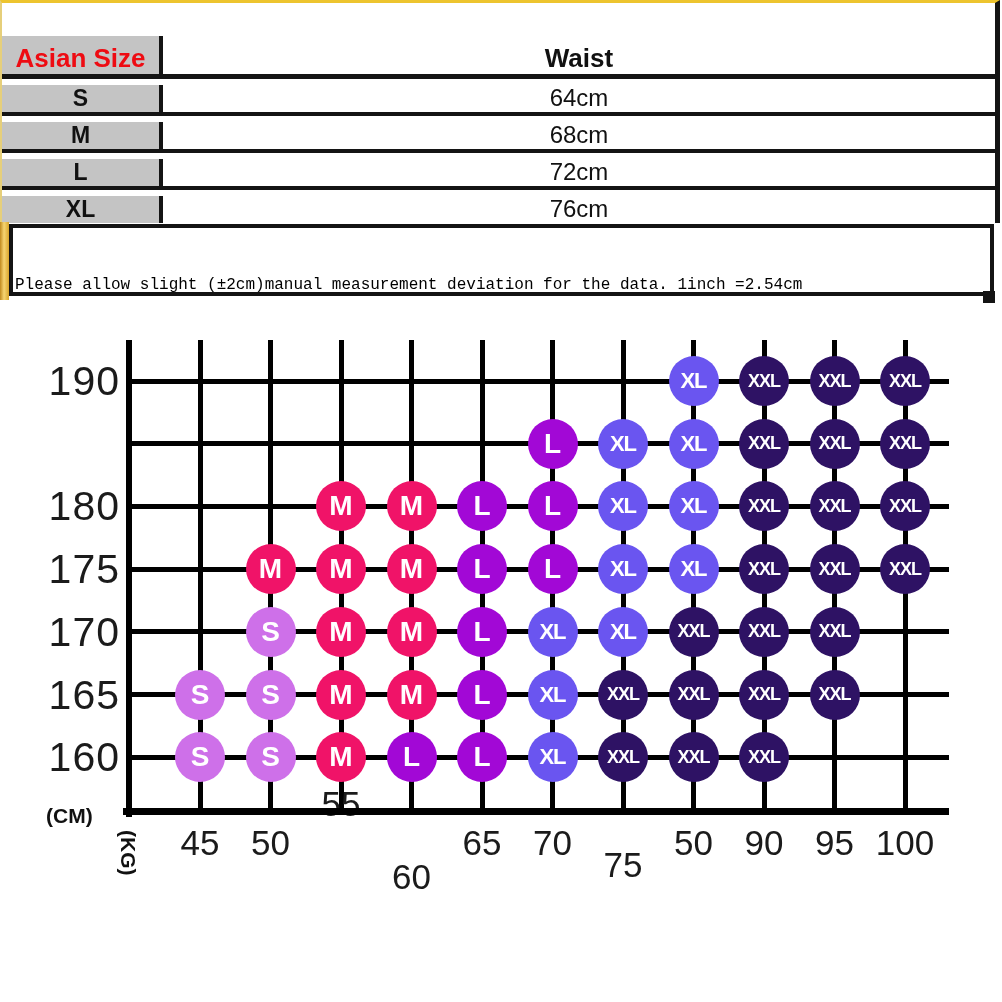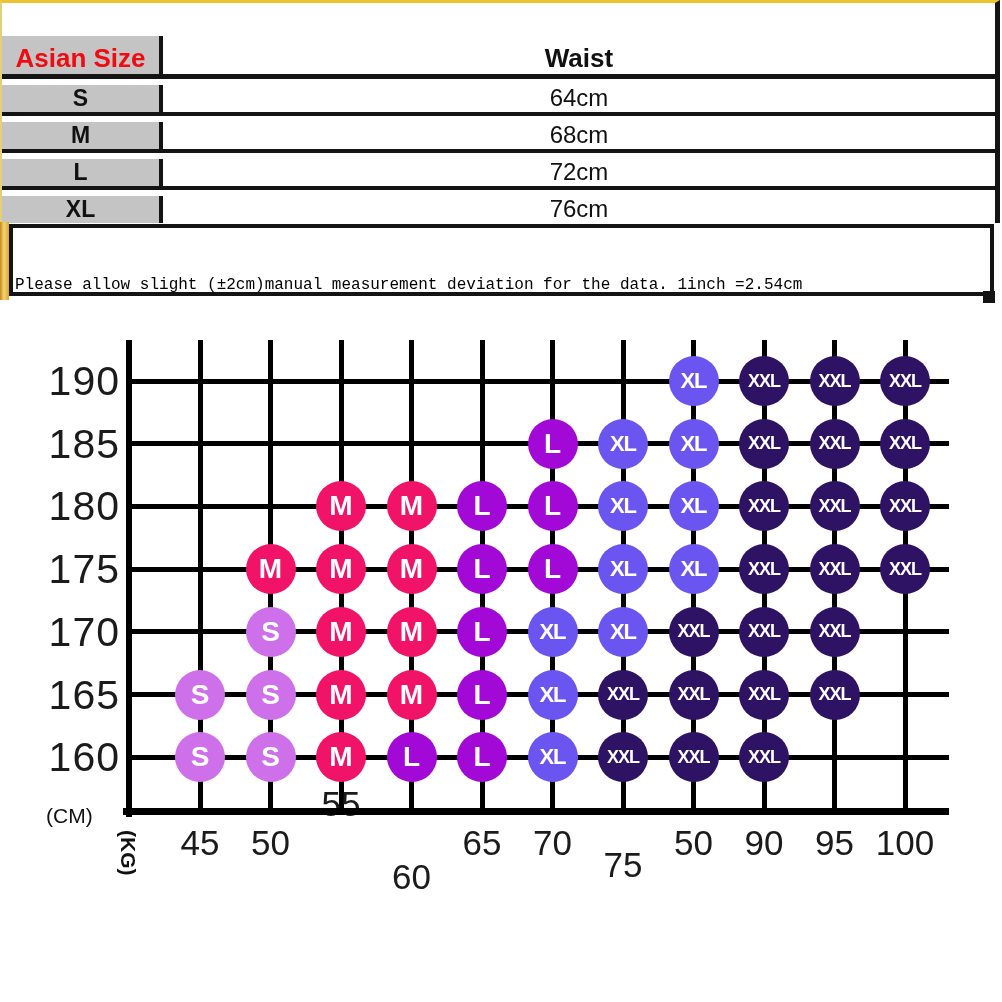--- a/index.html
+++ b/index.html
@@ -37,21 +37,21 @@
   .vline,.hline,.axis{position:absolute;background:#000;}
   .ytick{position:absolute;text-align:right;font-size:41px;color:#1b1b1b;
          letter-spacing:1px;}
   .xtick{position:absolute;text-align:center;font-size:35px;color:#1b1b1b;}
   .circle{position:absolute;width:50px;height:50px;border-radius:50%;
           display:flex;align-items:center;justify-content:center;
           color:#fff;font-weight:bold;}
   .circle.len1{font-size:28px;}
   .circle.len2{font-size:22px;letter-spacing:-1px;}
   .circle.len3{font-size:18px;letter-spacing:-1px;}
-  .unit-cm{position:absolute;left:46px;top:804px;font-weight:normal;font-size:21px;color:#111;}
+  .unit-cm{position:absolute;left:46px;top:804px;font-weight:bold;font-size:21px;color:#111;}
   .unit-kg{position:absolute;left:140px;top:830px;font-weight:bold;font-size:21px;color:#111;
            transform:rotate(90deg);transform-origin:top left;white-space:nowrap;}
 </style>
 </head>
 <body>
 
 <div class="page">
 
   <div class="size-table">
     <div class="trow hdr">
@@ -83,21 +83,20 @@
   <div class="gold-strip"></div>
   <div class="note-box">
     <span class="note-text">Please allow slight (±2cm)manual measurement deviation for the data. 1inch =2.54cm</span>
   </div>
   <div class="fill-handle"></div>
 
   <div class="chart" id="chart">
       <div class="hline" style="left: 129px; top: 378.5px; width: 820px; height: 5px;"></div>
       <div class="ytick" style="left: 25px; top: 355px; width: 95px; height: 52px; line-height: 52px;">190</div>
       <div class="hline" style="left: 129px; top: 441.2px; width: 820px; height: 5px;"></div>
-      <div class="ytick" style="left: 25px; top: 417.7px; width: 95px; height: 52px; line-height: 52px;">185</div>
       <div class="hline" style="left: 129px; top: 503.9px; width: 820px; height: 5px;"></div>
       <div class="ytick" style="left: 25px; top: 480.4px; width: 95px; height: 52px; line-height: 52px;">180</div>
       <div class="hline" style="left: 129px; top: 566.6px; width: 820px; height: 5px;"></div>
       <div class="ytick" style="left: 25px; top: 543.1px; width: 95px; height: 52px; line-height: 52px;">175</div>
       <div class="hline" style="left: 129px; top: 629.3px; width: 820px; height: 5px;"></div>
       <div class="ytick" style="left: 25px; top: 605.8px; width: 95px; height: 52px; line-height: 52px;">170</div>
       <div class="hline" style="left: 129px; top: 692px; width: 820px; height: 5px;"></div>
       <div class="ytick" style="left: 25px; top: 668.5px; width: 95px; height: 52px; line-height: 52px;">165</div>
       <div class="hline" style="left: 129px; top: 754.7px; width: 820px; height: 5px;"></div>
       <div class="ytick" style="left: 25px; top: 731.2px; width: 95px; height: 52px; line-height: 52px;">160</div>

